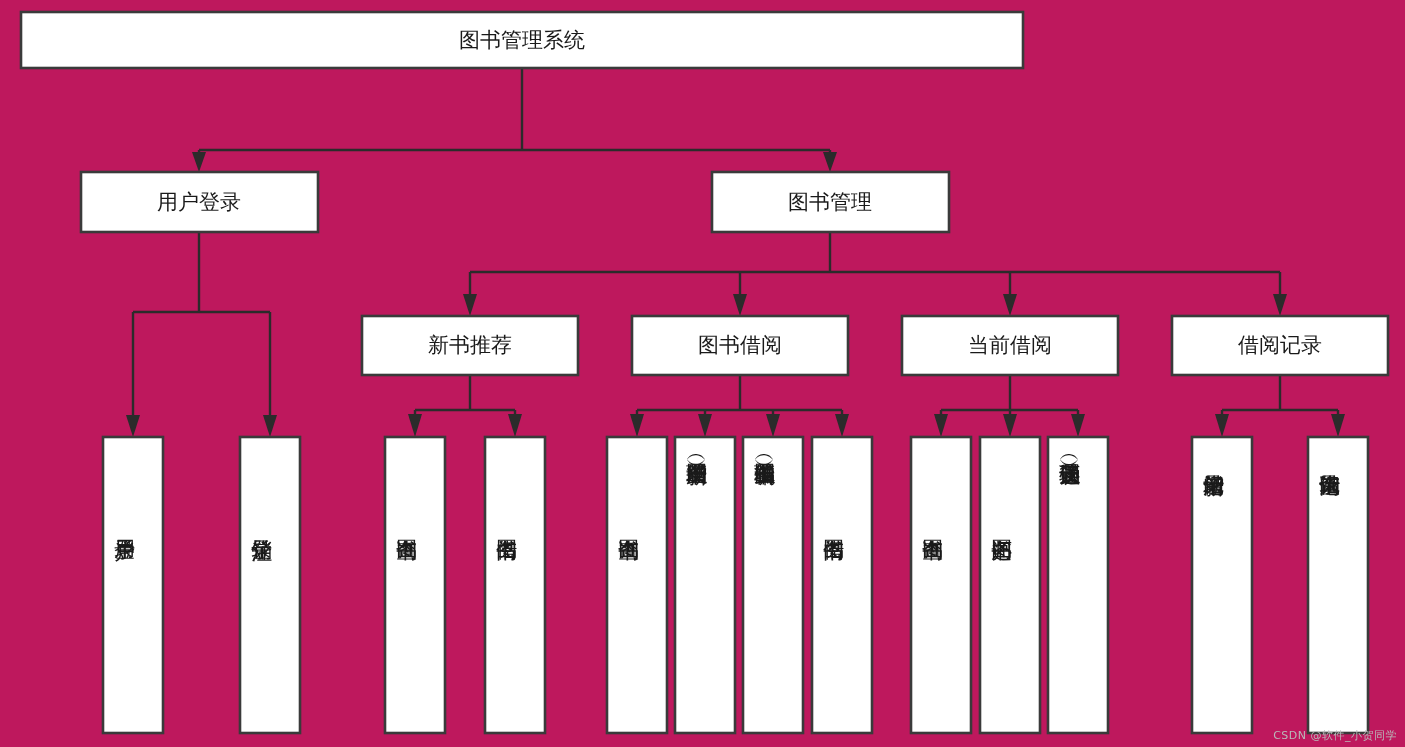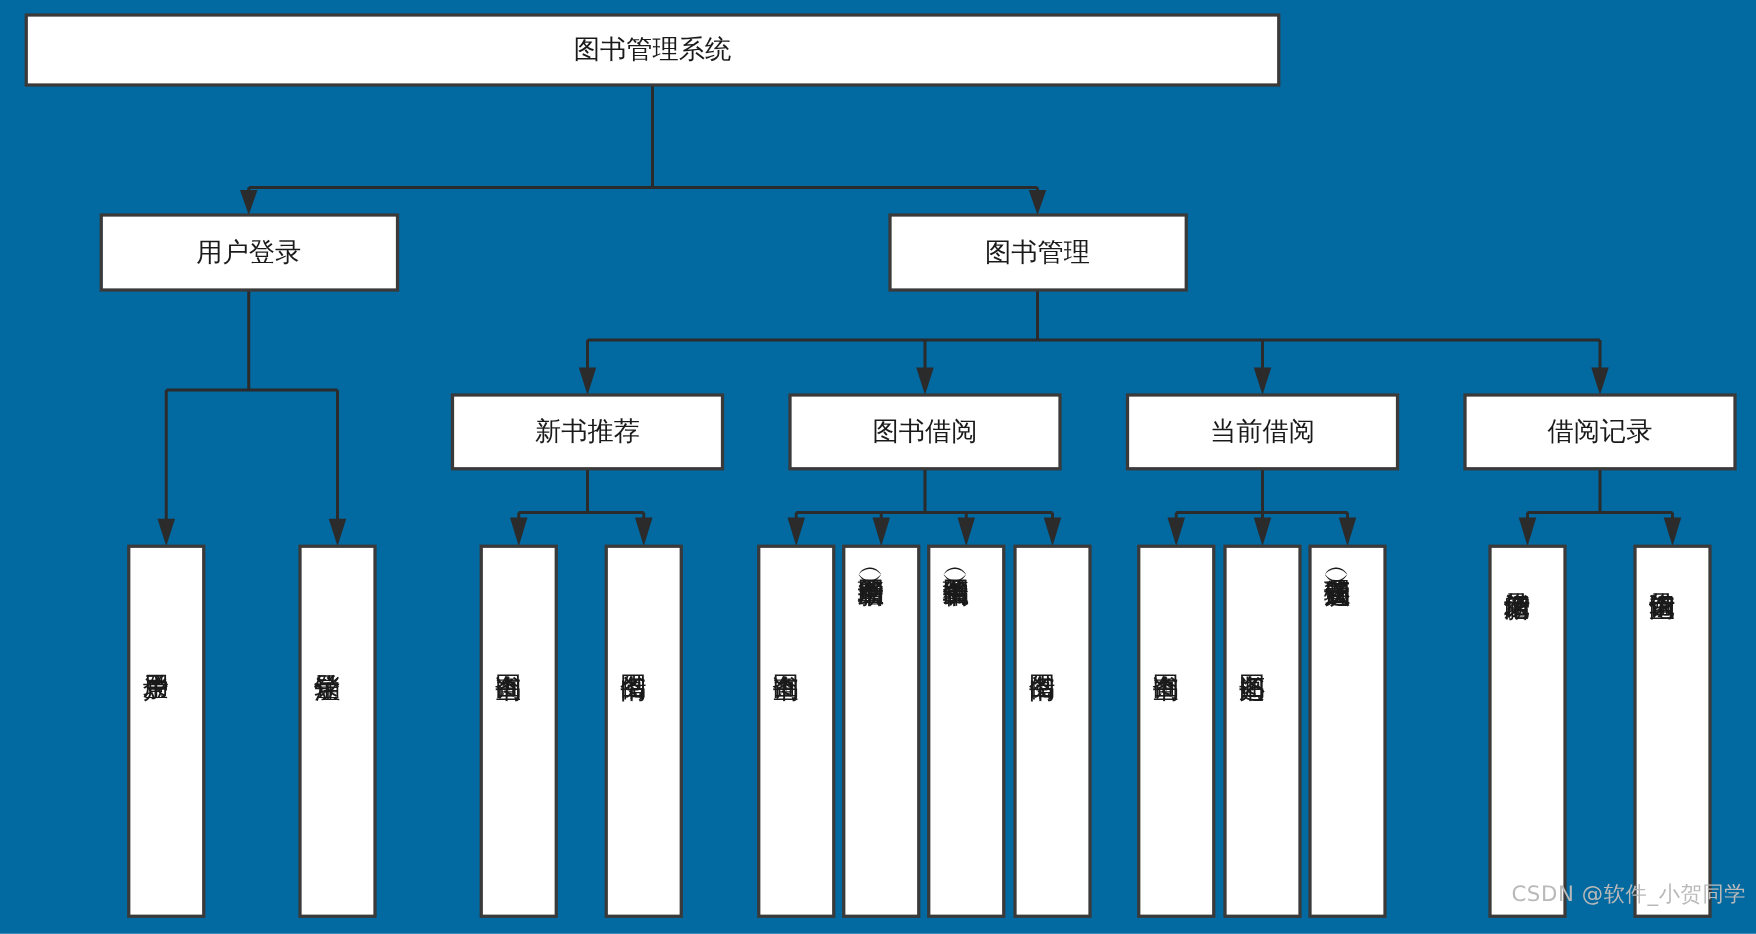--- a/index.html
+++ b/index.html
@@ -10,21 +10,21 @@
   body {
     width: 1405px;
     height: 747px;
     font-family: "DejaVu Sans", "Liberation Sans", sans-serif;
     overflow: hidden;
   }
   #diagram-root {
     position: relative;
     width: 1405px;
     height: 747px;
-    background: #0369a1;
+    background: #be185d;
   }
   svg#flow-svg {
     position: absolute;
     left: 0;
     top: 0;
     width: 1405px;
     height: 747px;
   }
   .node-box {
     fill: #ffffff;
@@ -52,23 +52,23 @@
     stroke-width: 2.4;
     fill: none;
   }
   .arrow-head {
     fill: #2b2b2b;
     stroke: none;
   }
   .watermark {
     position: absolute;
     right: 8px;
-    bottom: 20px;
-    font-family: "DejaVu Sans", "Liberation Sans", sans-serif;
-    font-size: 17px;
+    bottom: 4px;
+    font-family: "DejaVu Sans", "Liberation Sans", sans-serif;
+    font-size: 11px;
     color: #b9b9b9;
     white-space: nowrap;
     letter-spacing: 0.5px;
     user-select: none;
   }
 </style>
 </head>
 <body>
 
 <div id="diagram-root">

